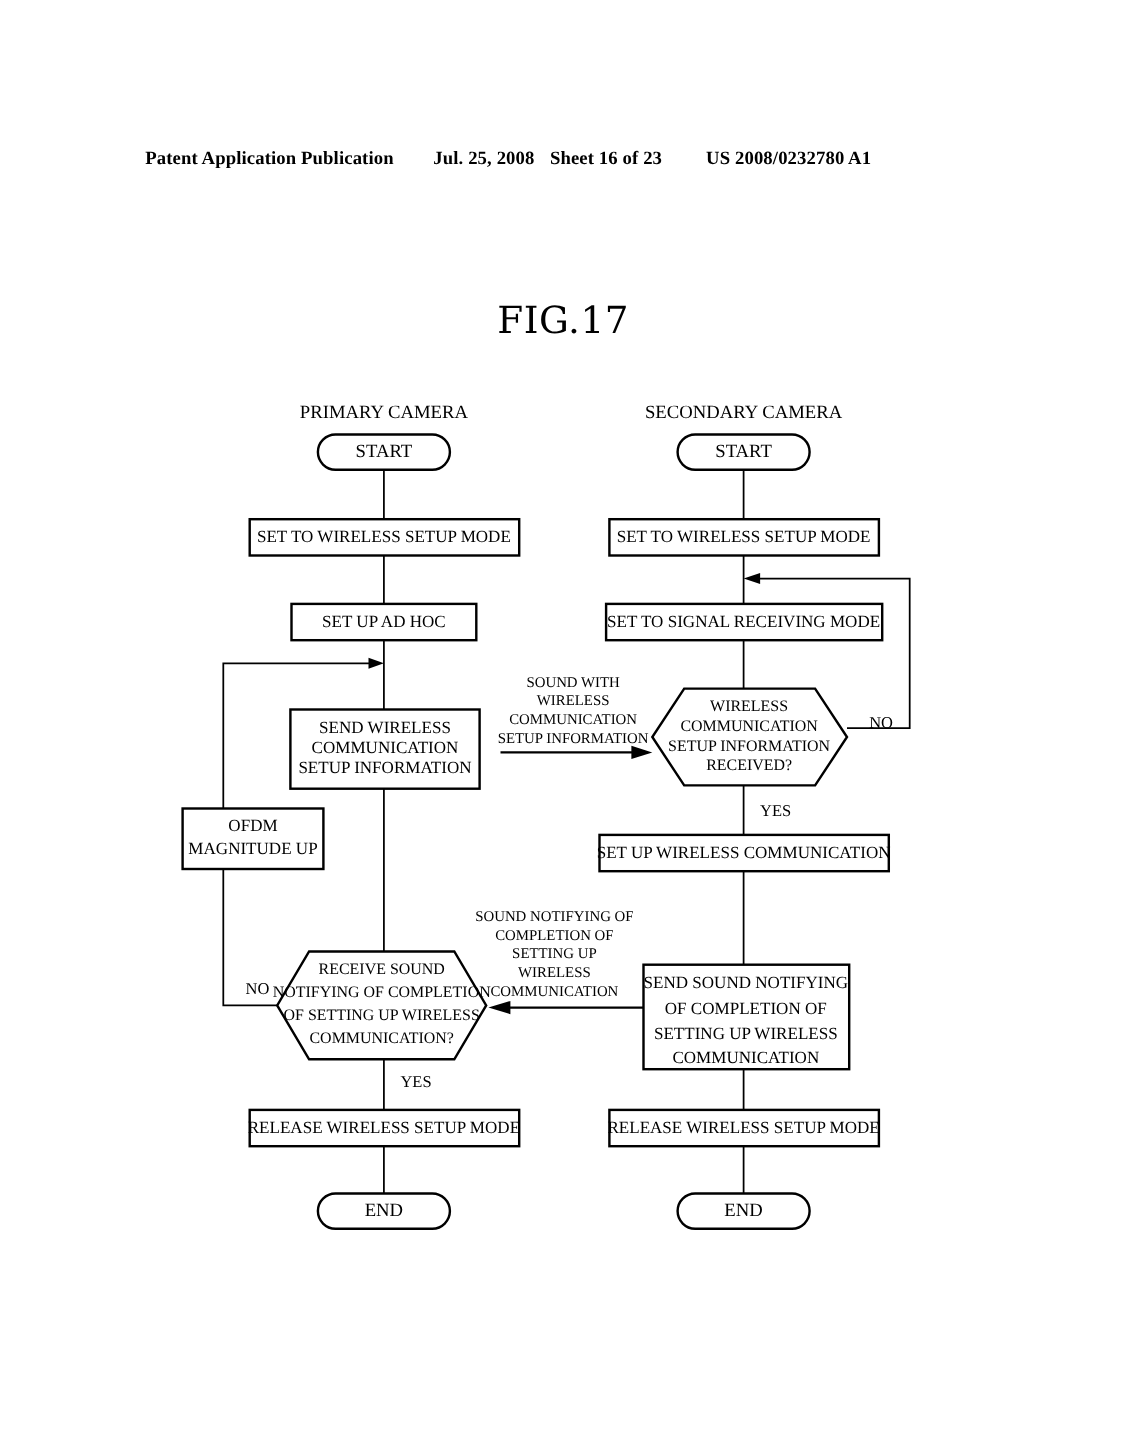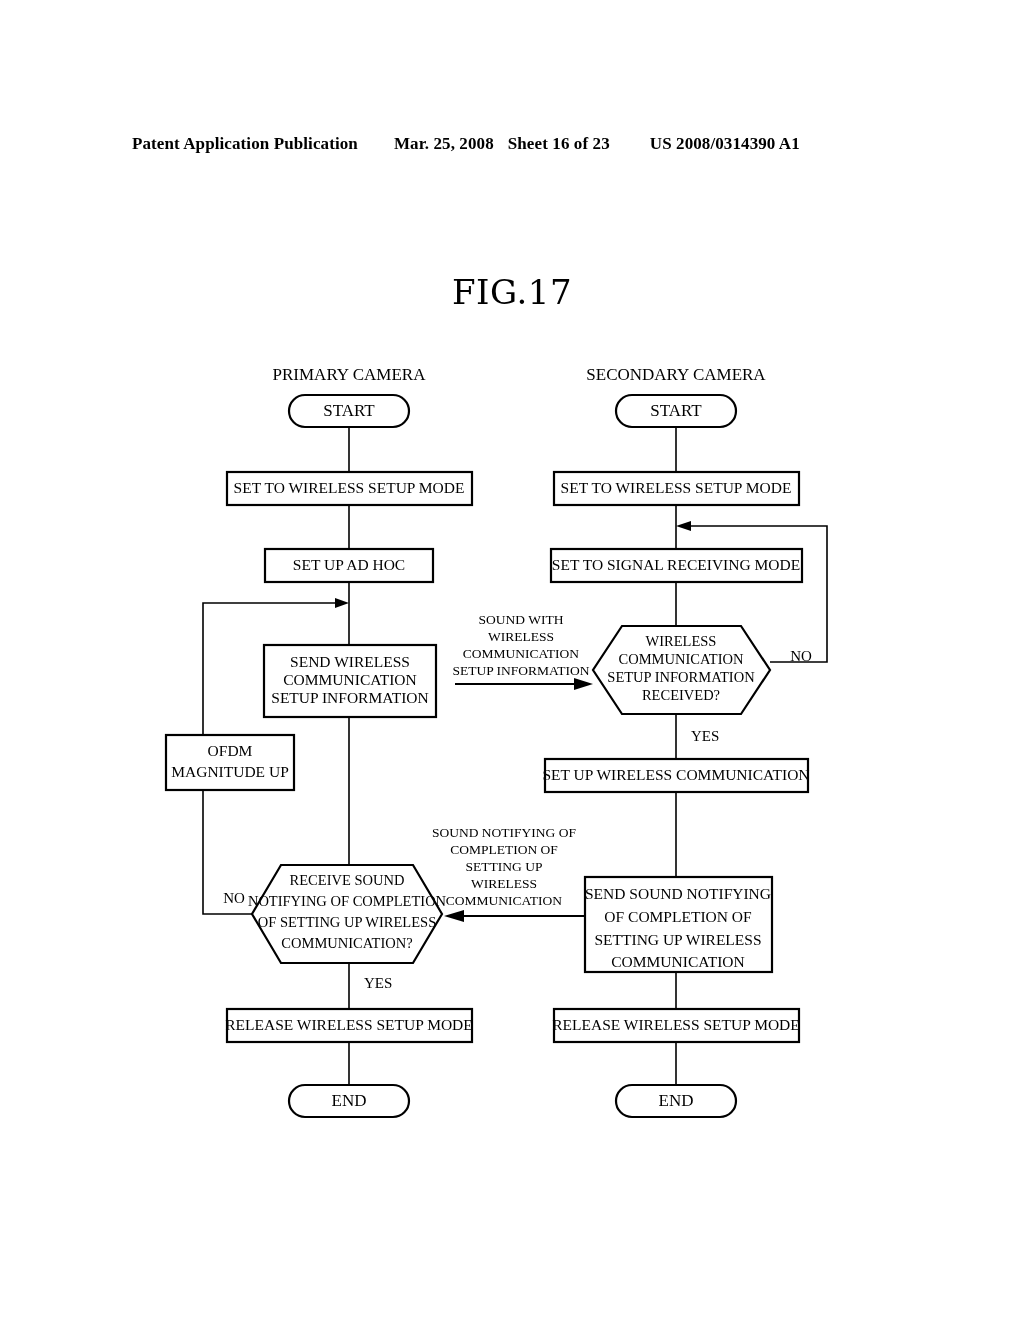--- a/index.html
+++ b/index.html
@@ -91,23 +91,23 @@
   }
   .arrowhead { fill: #000000; stroke: none; }
 </style>
 </head>
 <body>
 
 <div id="page">
 
   <div class="pub-header">
     <span class="hdr-pub">Patent Application Publication</span>
-    <span class="hdr-date">Mar. 25, 2008</span>
+    <span class="hdr-date">Jul. 25, 2008</span>
     <span class="hdr-sheet">Sheet 16 of 23</span>
-    <span class="hdr-num">US 2008/0314390 A1</span>
+    <span class="hdr-num">US 2008/0232780 A1</span>
   </div>
 
   <div class="fig-title">FIG.17</div>
 
   <svg id="flow" viewBox="0 0 1024 1320">
 
     <text class="lane-title" x="349" y="376">PRIMARY CAMERA</text>
     <text class="lane-title" x="676" y="376">SECONDARY CAMERA</text>
 
     <g>

